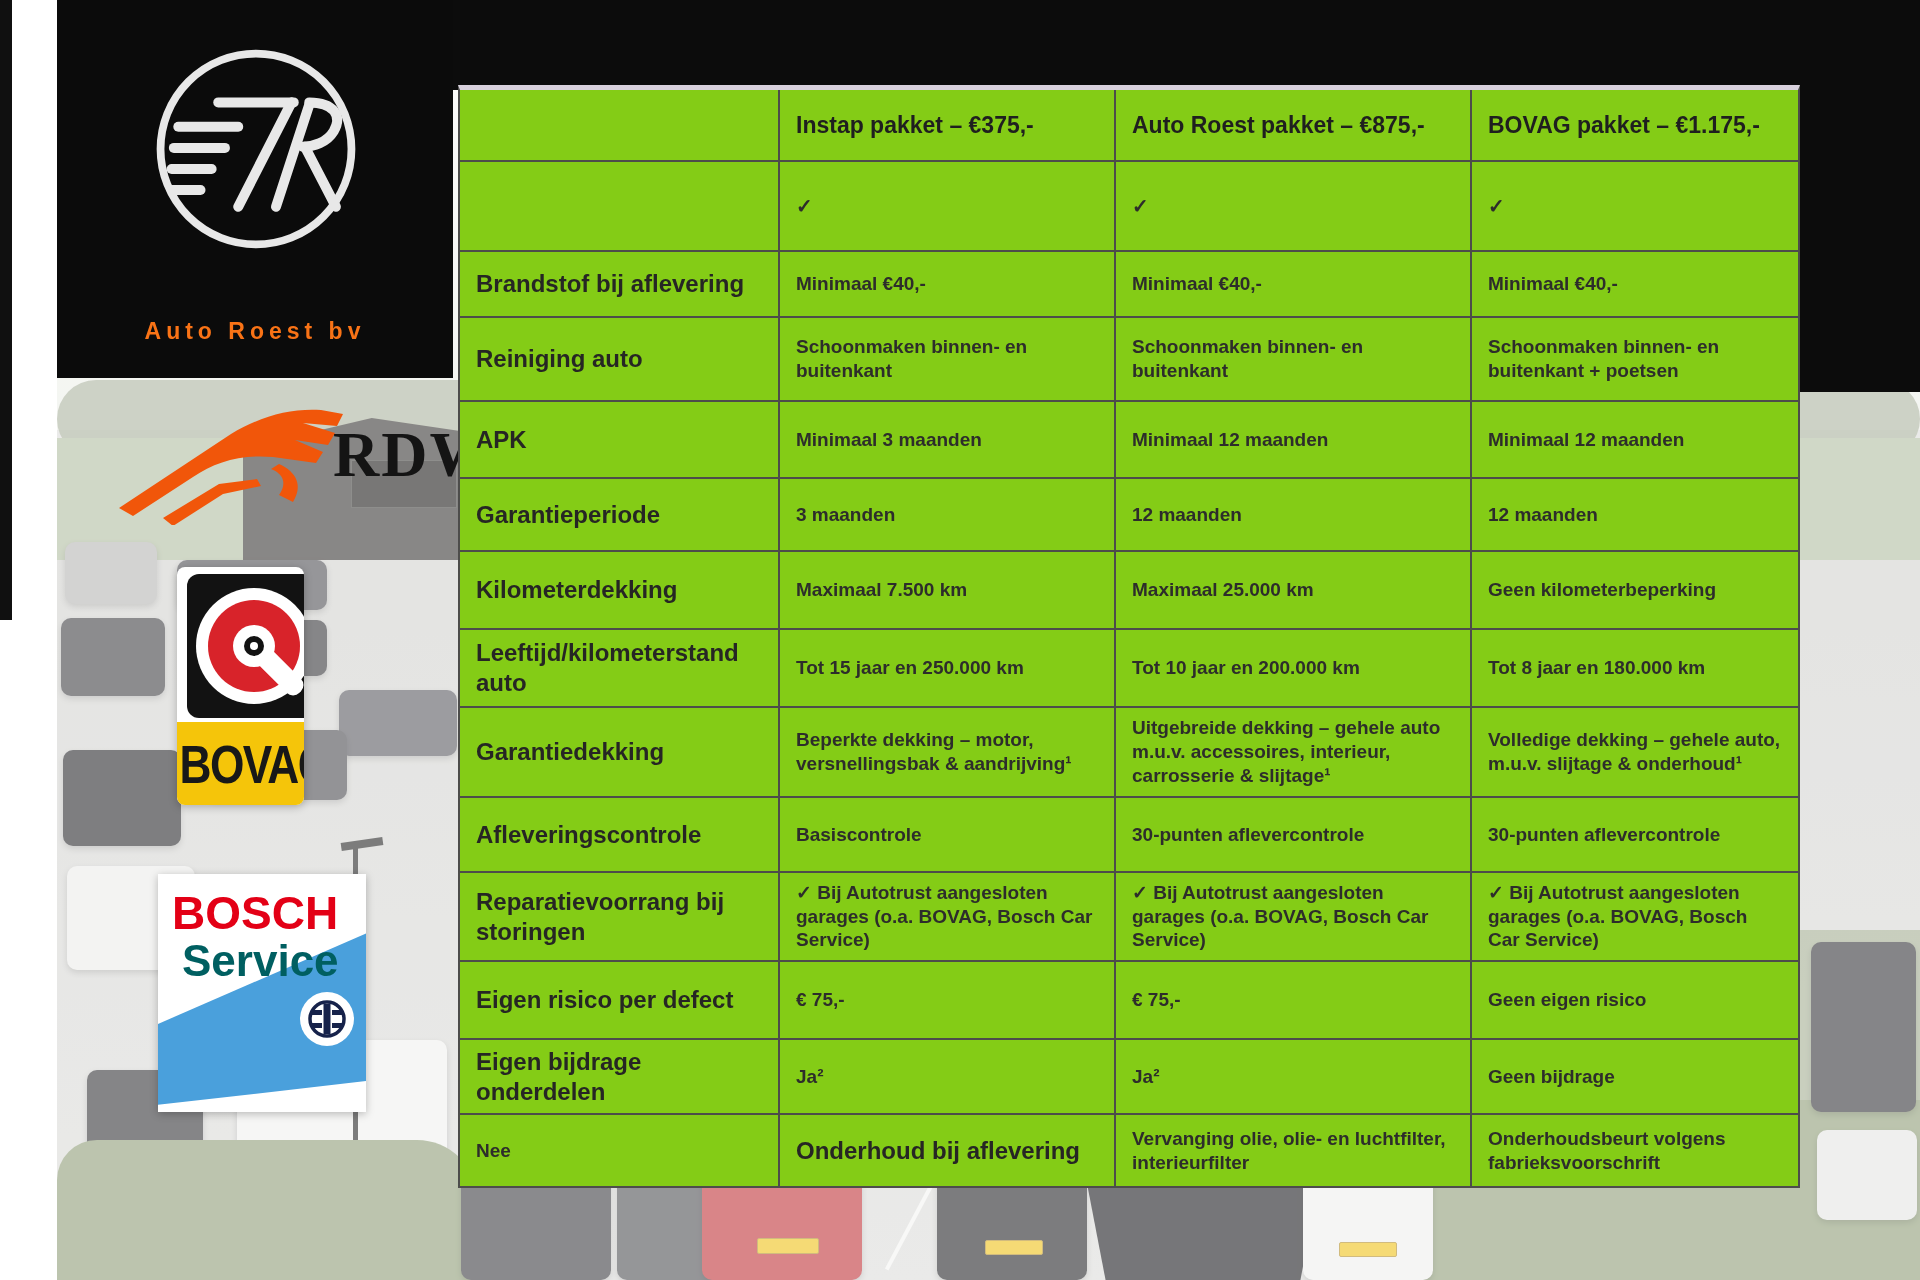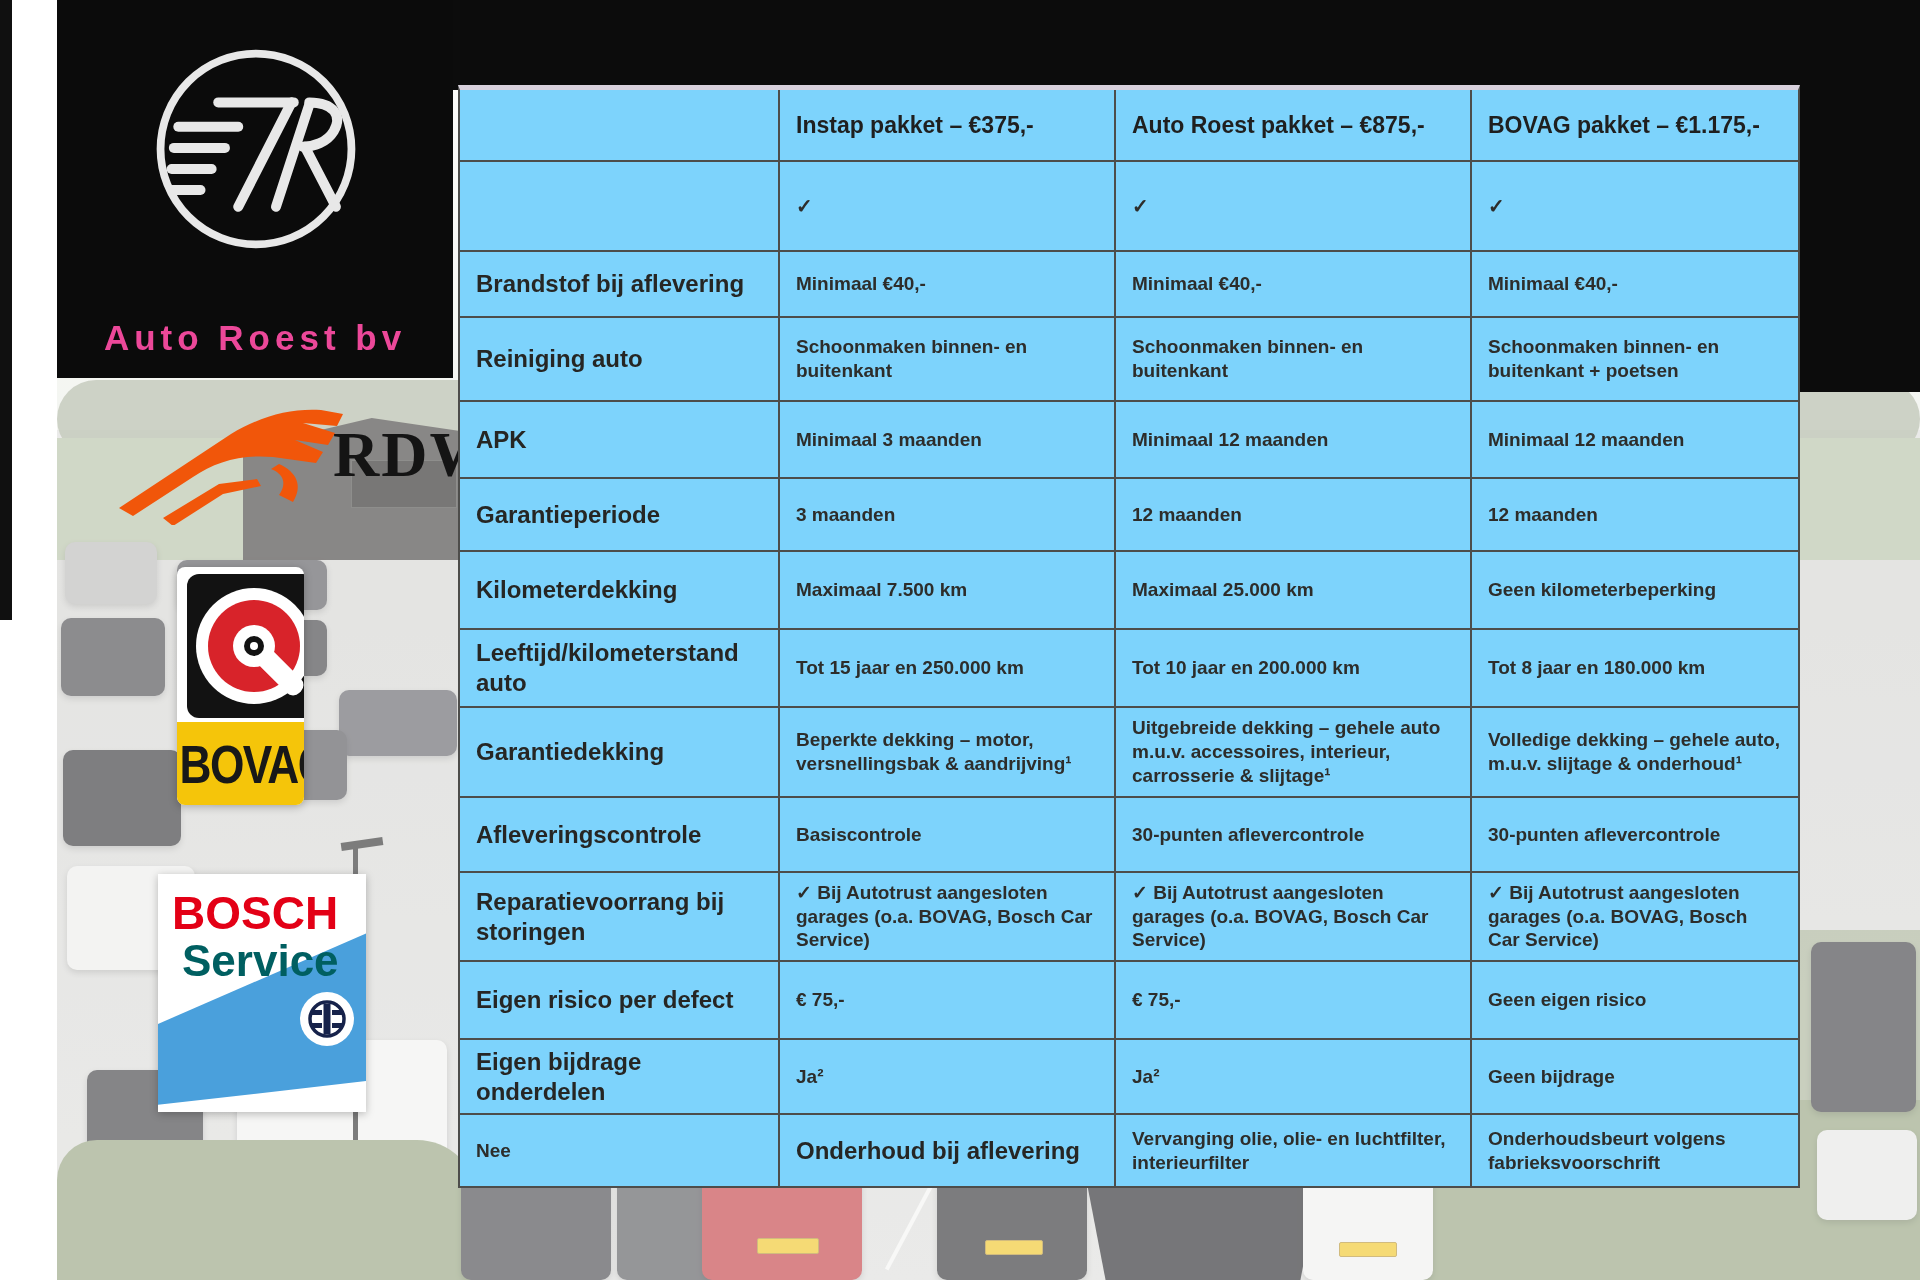--- a/index.html
+++ b/index.html
@@ -27,22 +27,22 @@
   .wash{position:absolute;inset:0;background:rgba(255,255,255,.38);}
 
   
   .topband{position:absolute;left:57px;top:0;width:1863px;height:90px;background:#0c0c0c;}
   .rightbox{position:absolute;left:1795px;top:0;width:125px;height:392px;background:#0c0c0c;}
   .edge{position:absolute;left:0;top:0;width:12px;height:620px;background:#101010;}
 
   
   .logobox{position:absolute;left:57px;top:0;width:396px;height:378px;background:#0b0b0b;}
   .mono{position:absolute;left:88px;top:38px;}
-  .companyname{position:absolute;left:0;top:318px;width:396px;text-align:center;color:#ec4899;
-               font-size:35px;font-weight:bold;letter-spacing:5px;}
+  .companyname{position:absolute;left:0;top:318px;width:396px;text-align:center;color:#f97316;
+               font-size:23px;font-weight:bold;letter-spacing:5px;}
 
   
   .rdw{position:absolute;left:75px;top:396px;width:420px;height:130px;}
   .rdw-text{position:absolute;left:258px;top:22px;font-family:"Liberation Serif",serif;
             font-weight:600;font-size:64px;color:#141414;letter-spacing:2px;}
 
   
   .bovag{position:absolute;left:177px;top:567px;width:127px;height:238px;background:#ffffff;
          border-radius:8px;overflow:hidden;box-shadow:0 2px 8px rgba(0,0,0,.25);}
   .bovag-yellow{position:absolute;left:0;bottom:0;width:155px;height:83px;background:#f5c50a;
@@ -59,21 +59,21 @@
   .bosch-circle{position:absolute;left:142px;top:118px;width:54px;height:54px;border-radius:50%;
                 background:#ffffff;display:flex;align-items:center;justify-content:center;}
 
   
   .pkg-table{position:absolute;left:458px;top:85px;width:1338px;
              border:2px solid #4d4d4b;border-top:5px solid #d8d1dd;
              background:#4d4d4b;display:grid;
              grid-template-columns:318px 334px 354px 326px;
              grid-template-rows:70px 88px 64px 82px 75px 71px 76px 76px 88px 73px 87px 76px 73px 71px;
              gap:2px;}
-  .cell{background:#7dd3fc;display:flex;align-items:center;padding:6px 16px;
+  .cell{background:#84cc16;display:flex;align-items:center;padding:6px 16px;
         font-weight:bold;font-size:19px;line-height:1.25;color:#2d2d2b;}
   .th{font-size:23px;color:#1f1f1f;}
   .lab{font-size:24px;color:#262624;}
   .chk{font-size:20px;}
 </style>
 </head>
 <body>
 
 <div class="canvas">
 

